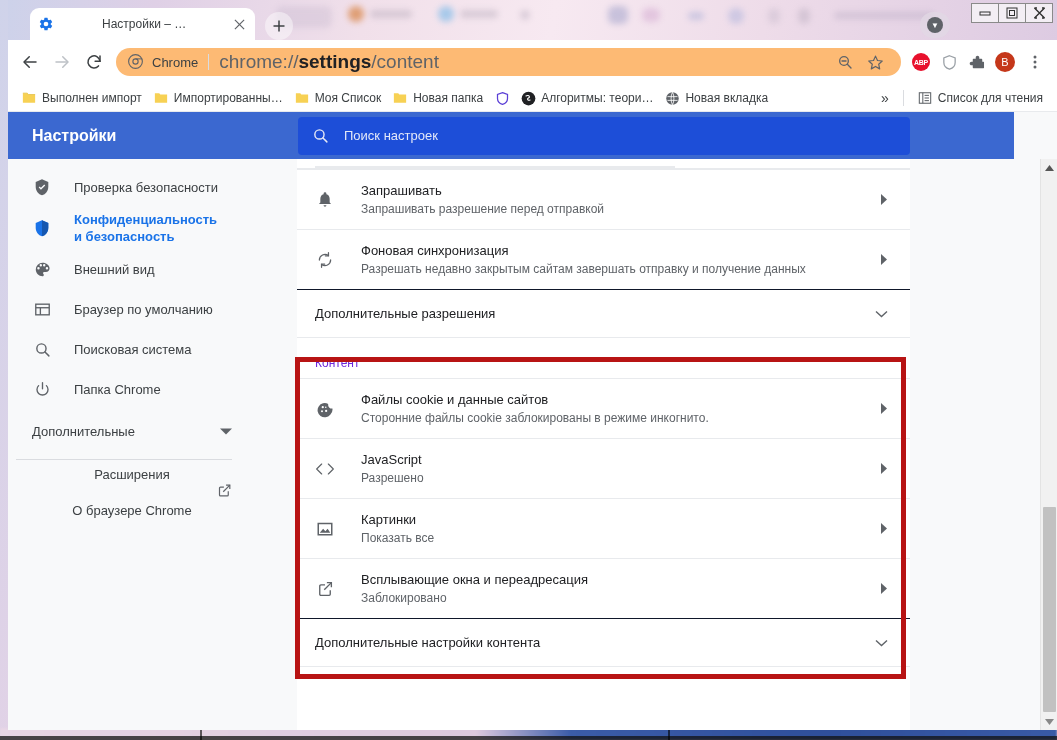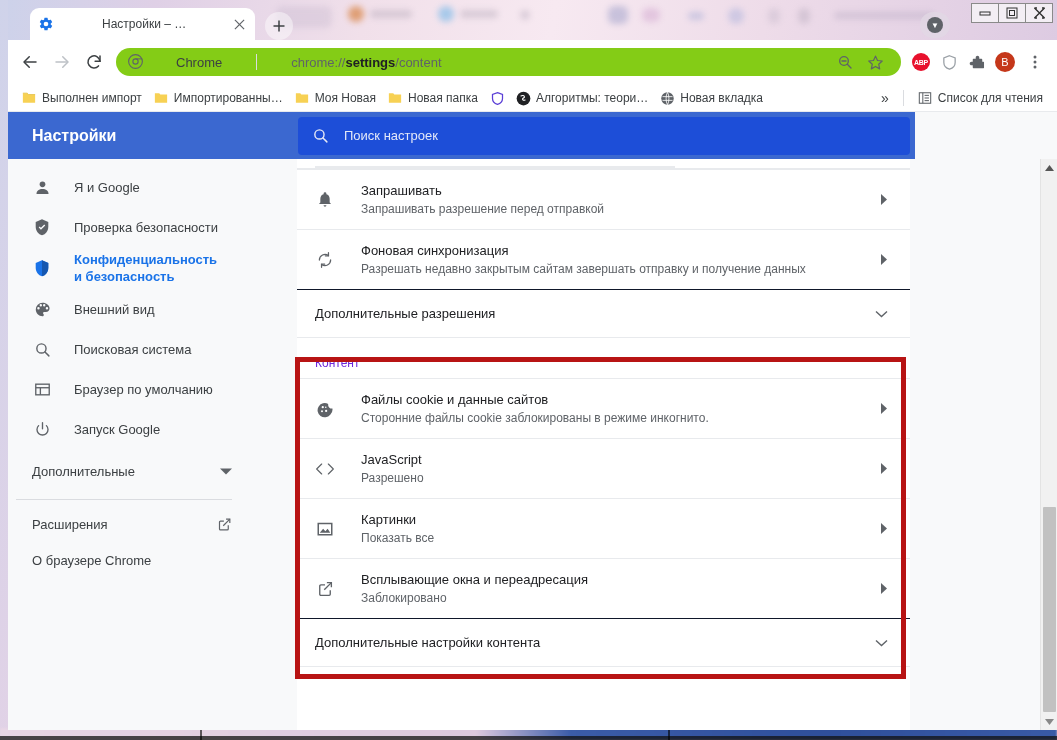--- a/index.html
+++ b/index.html
@@ -93,28 +93,27 @@
     background: #fff; display: flex; align-items: center; padding: 0 6px;
   }
   .tbtn {
     width: 32px; height: 32px; border-radius: 50%;
     display: flex; align-items: center; justify-content: center;
     color: #5f6368; flex: none;
   }
   .tbtn.disabled { color: #bdc1c6; }
   #omnibox {
     flex: 1; height: 28px; margin: 0 6px; border-radius: 14px;
-    background: #84cc16; display: flex; align-items: center; padding: 0 12px;
+    background: #fdba74; display: flex; align-items: center; padding: 0 12px;
     min-width: 0;
-    gap: 24px;
   }
   #omni-chrome-icon { width:16px;height:16px;flex:none;margin-right:8px; }
   #omni-scheme { font-size: 13px; color: #3c4043; white-space: nowrap; }
   #omni-divider { width:1px;height:16px;background:#dadce0;margin:0 10px;flex:none;}
-  #omni-url { font-size: 13px; color: #5f6368; white-space: nowrap; overflow: hidden;}
+  #omni-url { font-size: 19px; color: #5f6368; white-space: nowrap; overflow: hidden;}
   #omni-url b { color: #202124; font-weight: 700; }
   #omni-right { margin-left:auto; display:flex; align-items:center; gap:2px;}
 
   .ext { width:28px;height:28px;border-radius:50%;display:flex;align-items:center;justify-content:center;flex:none;}
   #abp-icon { width:18px;height:18px;border-radius:50%;background:#e8112d;color:#fff;
     font-size:7px;font-weight:bold;display:flex;align-items:center;justify-content:center;letter-spacing:-.3px;}
   #profile-icon { width:20px;height:20px;border-radius:50%;background:#c5371a;color:#fff;
     font-size:11px;display:flex;align-items:center;justify-content:center;}
 
   
@@ -128,21 +127,21 @@
   .folder-ico { width:14px;height:13px;flex:none;}
   #bm-overflow { margin-left:auto; display:flex; align-items:center; flex:none; }
   #bm-sep { width:1px;height:16px;background:#dadce0;margin:0 8px;}
 
   
   #page {
     position: absolute; left: 0; top: 112px; width: 1049px; height: 618px;
     background: #f8f9fa; overflow: hidden;
   }
   #settings-header {
-    position: absolute; left: 0; top: 0; width: 907px; height: 47px;
+    position: absolute; left: 0; top: 0; width: 1006px; height: 47px;
     background: #3b68d0; display: flex; align-items: center;
   }
   #settings-title {
     width: 280px; padding-left: 24px; color: #fff; font-size: 16px; font-weight: bold;
   }
   #search-box {
     width: 612px; height: 38px; margin-left: 10px; border-radius: 4px;
     background: #1d4ed8; display: flex; align-items: center; padding: 0 14px;
   }
   #search-icon { width:18px;height:18px;flex:none;color:#e8eaf6;}
@@ -155,21 +154,21 @@
   }
   .nav-item { display:flex; align-items:center; min-height:40px; padding: 4px 0 4px 24px; }
   .nav-ico { width: 20px; height: 20px; flex: none; color: #5f6368; display:flex;align-items:center;justify-content:center;}
   .nav-label { font-size: 13px; color: #3c4043; margin-left: 22px; line-height: 17px; }
   .nav-item.active .nav-ico { color: #1a73e8; }
   .nav-item.active .nav-label { color: #1a73e8; font-weight: bold; }
   #nav-advanced { display:flex; align-items:center; height: 44px; padding: 0 24px; }
   #nav-advanced .nav-label { margin-left: 0; }
   #nav-advanced .caret { margin-left: auto; color:#5f6368; }
   #nav-divider { height:1px; background:#dadce0; margin: 6px 24px 6px 8px; }
-  .nav-simple { display:flex; align-items:center; height: 36px; padding: 0 24px; }
+  .nav-simple { display:flex; align-items:center; height: 36px; padding: 0 24px; flex-direction: column; }
   .nav-simple .nav-label { margin-left:0; }
   .nav-simple .ext-ico { margin-left:auto; color:#5f6368; }
 
   
   #content-col {
     position: absolute; left: 289px; top: 47px; width: 613px; bottom: 0;
     background: #fff;
   }
   #content-scroll { position:absolute; inset:0; }
 
@@ -401,21 +400,21 @@
           </svg>
       </span>
       <span class="bm-label">Импортированны…</span>
     </div>
     <div class="bm">
       <span class="folder-ico">
         <svg width="14" height="13" viewBox="0 0 16 14">
             <path d="M1 2h5l1.2 1.6H15V13H1z" fill="#f7d154"></path>
           </svg>
       </span>
-      <span class="bm-label">Моя Новая</span>
+      <span class="bm-label">Моя Список</span>
     </div>
     <div class="bm">
       <span class="folder-ico">
         <svg width="14" height="13" viewBox="0 0 16 14">
             <path d="M1 2h5l1.2 1.6H15V13H1z" fill="#f7d154"></path>
           </svg>
       </span>
       <span class="bm-label">Новая папка</span>
     </div>
     <div class="bm">
@@ -473,29 +472,20 @@
               <line x1="15.5" y1="15.5" x2="21" y2="21" stroke-linecap="round"></line>
           </svg>
         </span>
         <span id="search-placeholder">Поиск настроек</span>
       </div>
     </div>
 
     <div id="sidebar">
       <div class="nav-item">
         <span class="nav-ico">
-          <svg width="17" height="17" viewBox="0 0 24 24" fill="currentColor">
-              <circle cx="12" cy="7.5" r="4"></circle>
-              <path d="M3.5 21c0-4.7 3.8-7 8.5-7s8.5 2.3 8.5 7z"></path>
-            </svg>
-        </span>
-        <span class="nav-label">Я и Google</span>
-      </div>
-      <div class="nav-item">
-        <span class="nav-ico">
           <svg width="18" height="18" viewBox="0 0 24 24" fill="currentColor">
               <path d="M12 1.8L3.6 5.2v6.4c0 5.3 3.6 10.2 8.4 11.4 4.8-1.2 8.4-6.1 8.4-11.4V5.2z"></path>
               <path d="M10.6 15.6l-3-3 1.3-1.3 1.7 1.7 4.4-4.4 1.3 1.3z" fill="#f8f9fa"></path>
             </svg>
         </span>
         <span class="nav-label">Проверка безопасности</span>
       </div>
       <div class="nav-item active">
         <span class="nav-ico">
           <svg width="18" height="18" viewBox="0 0 24 24" fill="currentColor">
@@ -505,48 +495,48 @@
         </span>
         <span class="nav-label" style="max-width:150px;">Конфиденциальность и безопасность</span>
       </div>
       <div class="nav-item">
         <span class="nav-ico">
           <svg width="17" height="17" viewBox="0 0 24 24" fill="currentColor">
               <path d="M12 2.5A9.5 9.5 0 002.5 12c0 5.2 4.3 9.5 9.5 9.5 1 0 1.8-.8 1.8-1.8 0-.5-.2-.9-.5-1.2-.3-.3-.5-.7-.5-1.2 0-1 .8-1.8 1.8-1.8h2.1c3 0 5.3-2.4 5.3-5.3C22 6.3 17.5 2.5 12 2.5zM6.3 12a1.7 1.7 0 110-3.5 1.7 1.7 0 010 3.5zm3.3-4.4a1.7 1.7 0 110-3.4 1.7 1.7 0 010 3.4zm4.8 0a1.7 1.7 0 110-3.4 1.7 1.7 0 010 3.4zm3.9 4.4a1.7 1.7 0 110-3.5 1.7 1.7 0 010 3.5z"></path>
             </svg>
         </span>
         <span class="nav-label">Внешний вид</span>
-      </div>
-      <div class="nav-item">
-        <span class="nav-ico">
-          <svg width="17" height="17" viewBox="0 0 24 24" fill="none" stroke="currentColor" stroke-width="2">
-              <circle cx="10.5" cy="10.5" r="6.5"></circle>
-              <line x1="15.5" y1="15.5" x2="21" y2="21" stroke-linecap="round"></line>
-            </svg>
-        </span>
-        <span class="nav-label">Поисковая система</span>
       </div>
       <div class="nav-item">
         <span class="nav-ico">
           <svg width="17" height="17" viewBox="0 0 24 24" fill="none" stroke="currentColor" stroke-width="1.9">
               <rect x="2.5" y="4.5" width="19" height="15"></rect>
               <line x1="2.5" y1="9.5" x2="21.5" y2="9.5"></line>
               <line x1="9" y1="9.5" x2="9" y2="19.5"></line>
             </svg>
         </span>
         <span class="nav-label">Браузер по умолчанию</span>
       </div>
       <div class="nav-item">
         <span class="nav-ico">
+          <svg width="17" height="17" viewBox="0 0 24 24" fill="none" stroke="currentColor" stroke-width="2">
+              <circle cx="10.5" cy="10.5" r="6.5"></circle>
+              <line x1="15.5" y1="15.5" x2="21" y2="21" stroke-linecap="round"></line>
+            </svg>
+        </span>
+        <span class="nav-label">Поисковая система</span>
+      </div>
+      <div class="nav-item">
+        <span class="nav-ico">
           <svg width="17" height="17" viewBox="0 0 24 24" fill="none" stroke="currentColor" stroke-width="1.9" stroke-linecap="round">
               <path d="M6.5 6.5a7.8 7.8 0 1011 0"></path>
               <line x1="12" y1="2.5" x2="12" y2="11"></line>
             </svg>
         </span>
-        <span class="nav-label">Запуск Google</span>
+        <span class="nav-label">Папка Chrome</span>
       </div>
 
       <div id="nav-advanced">
         <span class="nav-label">Дополнительные</span>
         <span class="caret">
           <svg width="12" height="8" viewBox="0 0 12 8" fill="currentColor">
               <path d="M0 1.5h12L6 7.5z"></path>
             </svg>
         </span>
       </div>

